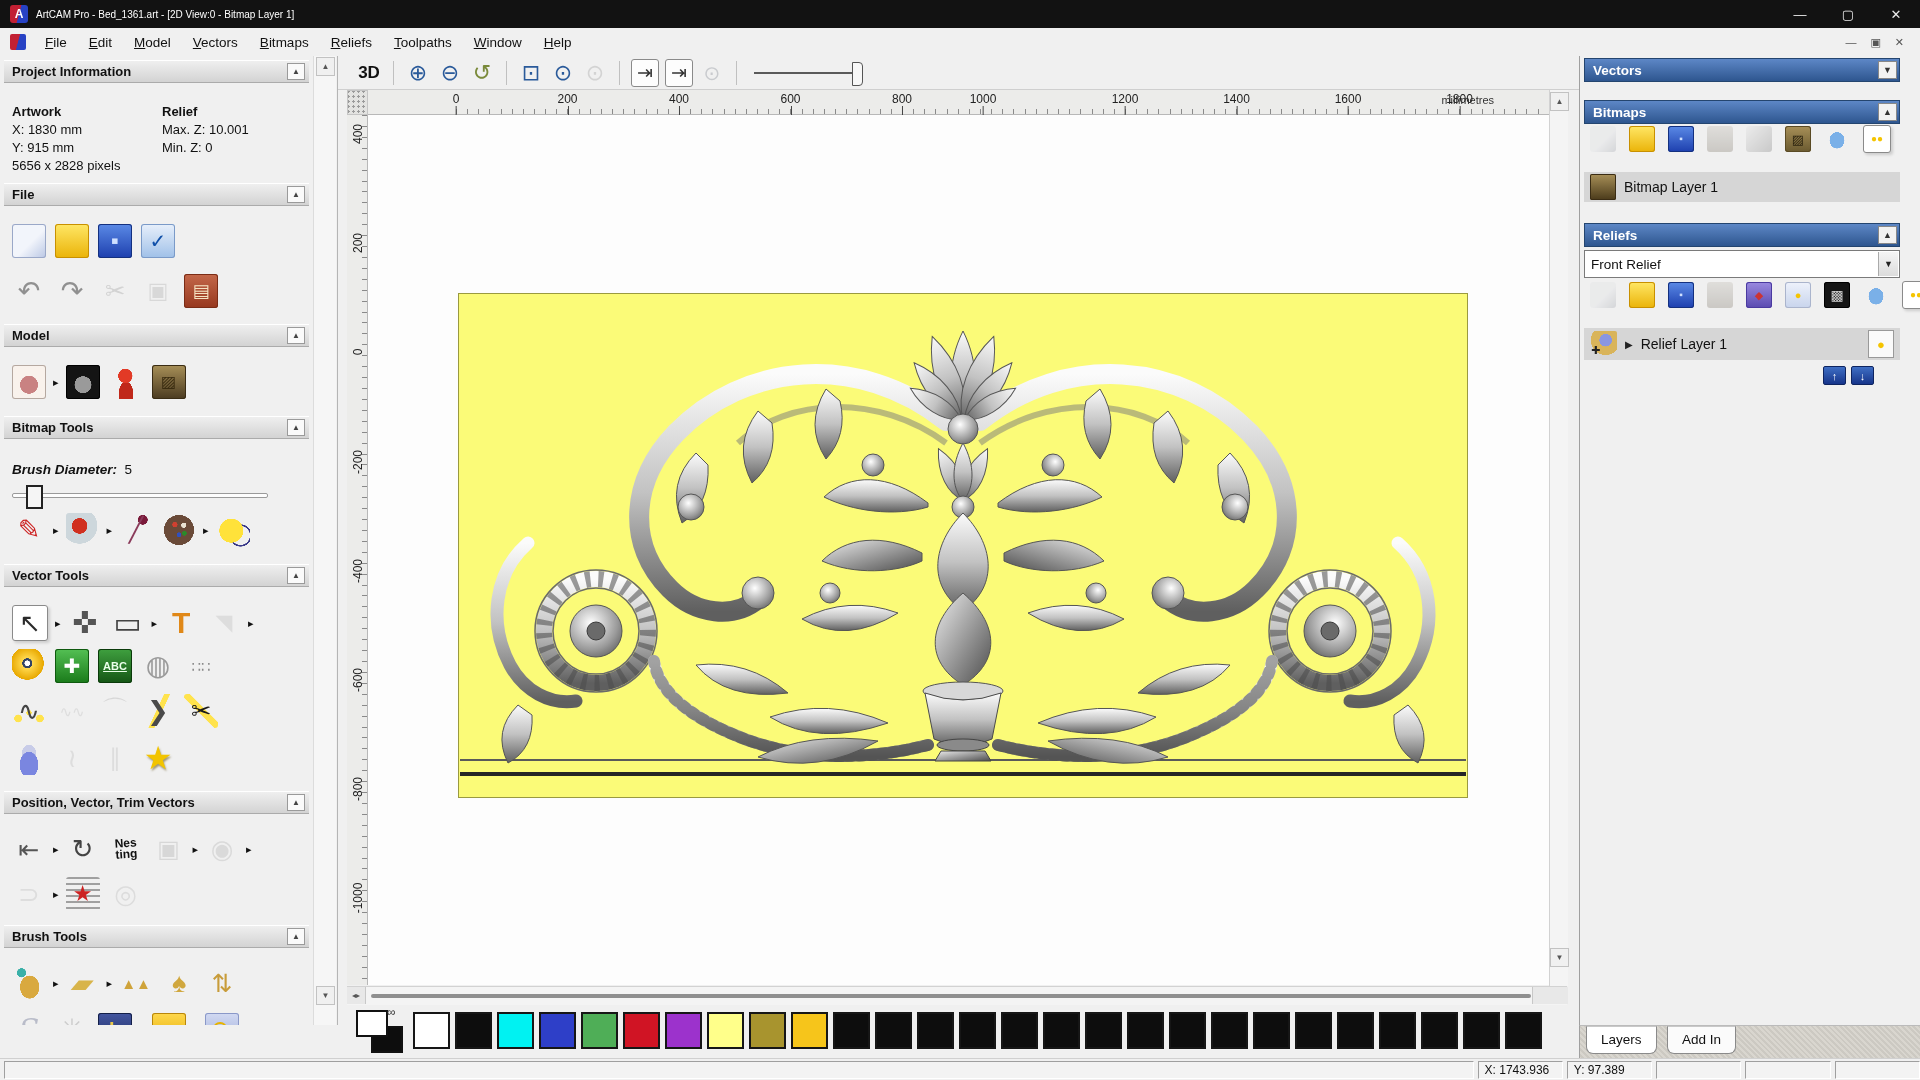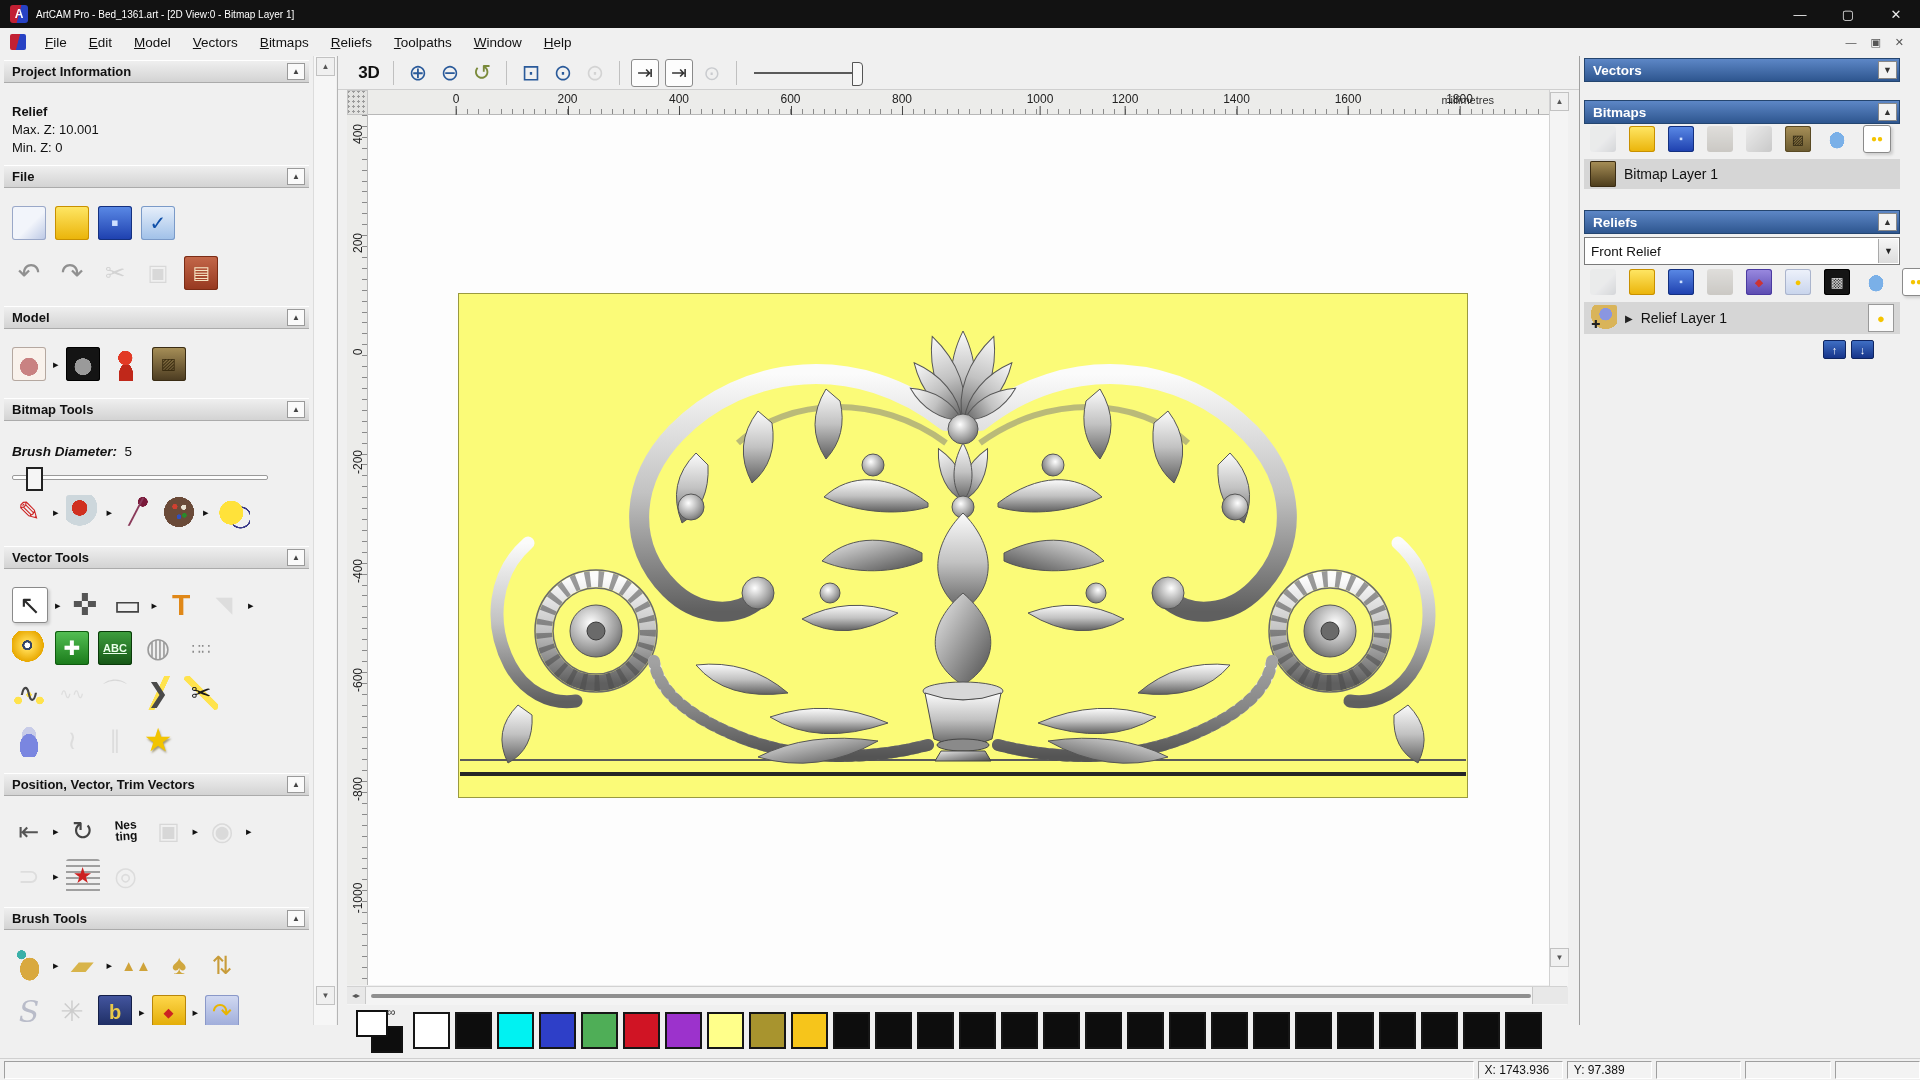--- a/index.html
+++ b/index.html
@@ -141,21 +141,21 @@
   .bluehead{height:22px;background:linear-gradient(#5d87c6,#2e568f);color:#fff;font-weight:bold;
             font-size:13.5px;display:flex;align-items:center;padding-left:8px;position:relative;
             border:1px solid #24456f;}
   .bluehead .hbtn{position:absolute;right:2px;top:2px;width:17px;height:16px;background:#f2f2f2;
             border:1px solid #888;color:#333;font-size:9px;display:flex;align-items:center;
             justify-content:center;}
   .irow.sm{height:26px;gap:13px;padding-left:6px;}
   .irow.sm .icn{width:26px;height:26px;}
   .irow.sm .icn span{font-size:15px;}
   .layerrow{height:30px;background:#d6d6d6;display:flex;align-items:center;gap:8px;
-            padding-left:6px;font-size:14px;position:relative;margin-top:7px;}
+            padding-left:6px;font-size:14px;position:relative;margin-top:20px;}
   .lic{width:26px;height:26px;border-radius:2px;flex:0 0 auto;display:flex;align-items:center;
        justify-content:center;}
   #combo{margin-top:3px;height:26px;background:#fff;border:1px solid #7a7a7a;display:flex;
          align-items:center;font-size:13.5px;padding-left:6px;position:relative;}
   #combo .drop{position:absolute;right:1px;top:1px;bottom:1px;width:19px;background:linear-gradient(#f5f5f5,#dcdcdc);
          border-left:1px solid #aaa;display:flex;align-items:center;justify-content:center;
          font-size:9px;color:#222;}
   #bulbbox{position:absolute;right:6px;top:2px;width:24px;height:26px;background:#fafafa;
            border:1px solid #999;display:flex;align-items:center;justify-content:center;}
   #updown{display:flex;justify-content:flex-end;gap:5px;margin-top:6px;padding-right:26px;}
@@ -200,20 +200,26 @@
   </div>
 
   <div id="leftpanel">
     <div id="leftcontent">
       <div class="shead" style="margin-top:4px;">
         <span>Project Information</span>
         <span class="roll">▲</span>
       </div>
       <div id="projinfo">
         <div class="cols">
+          <div class="c1">
+            <div class="b">Artwork</div>
+            <div>X: 1830 mm</div>
+            <div>Y: 915 mm</div>
+            <div>5656 x 2828 pixels</div>
+          </div>
           <div>
             <div class="b">Relief</div>
             <div>Max. Z: 10.001</div>
             <div>Min. Z: 0</div>
           </div>
         </div>
       </div>
 
       <div class="shead" style="margin-top:8px;">
         <span>File</span>
@@ -542,21 +548,21 @@
 
   <div id="rulercorner"></div>
   <div id="hruler">
     <div class="ticks"></div>
     <span id="runit">millimetres</span>
   <span class="rlx" style="left: 88px;">0<i></i></span>
       <span class="rlx" style="left: 199.5px;">200<i></i></span>
       <span class="rlx" style="left: 311px;">400<i></i></span>
       <span class="rlx" style="left: 422.5px;">600<i></i></span>
       <span class="rlx" style="left: 534px;">800<i></i></span>
-      <span class="rlx" style="left: 672px;">1000<i></i></span>
+      <span class="rlx" style="left: 615px;">1000<i></i></span>
       <span class="rlx" style="left: 757px;">1200<i></i></span>
       <span class="rlx" style="left: 868.5px;">1400<i></i></span>
       <span class="rlx" style="left: 980px;">1600<i></i></span>
       <span class="rlx" style="left: 1091.5px;">1800<i></i></span>
     </div>
   <div id="vruler">
     <div class="ticks"></div>
   <span class="rly" style="top: 12px;">400</span>
       <span class="rly" style="top: 121.2px;">200</span>
       <span class="rly" style="top: 230.4px;">0</span>
@@ -774,20 +780,24 @@
             <span style="color:#f5c400;font-size:13px;">●</span>
           </span>
       </div>
       <div id="updown">
         <div class="udbtn">↑</div>
         <div class="udbtn">↓</div>
       </div>
     </div>
   </div>
 
+  <div id="rtabs" class="tabbar">
+    <div class="tab active">Layers</div>
+    <div class="tab">Add In</div>
+  </div>
 
   <div id="statusbar">
     <div class="scell" id="scell-main"></div>
     <div class="scell small">X: 1743.936</div>
     <div class="scell small">Y: 97.389</div>
     <div class="scell small"></div>
     <div class="scell small"></div>
     <div class="scell small"></div>
   </div>
 

